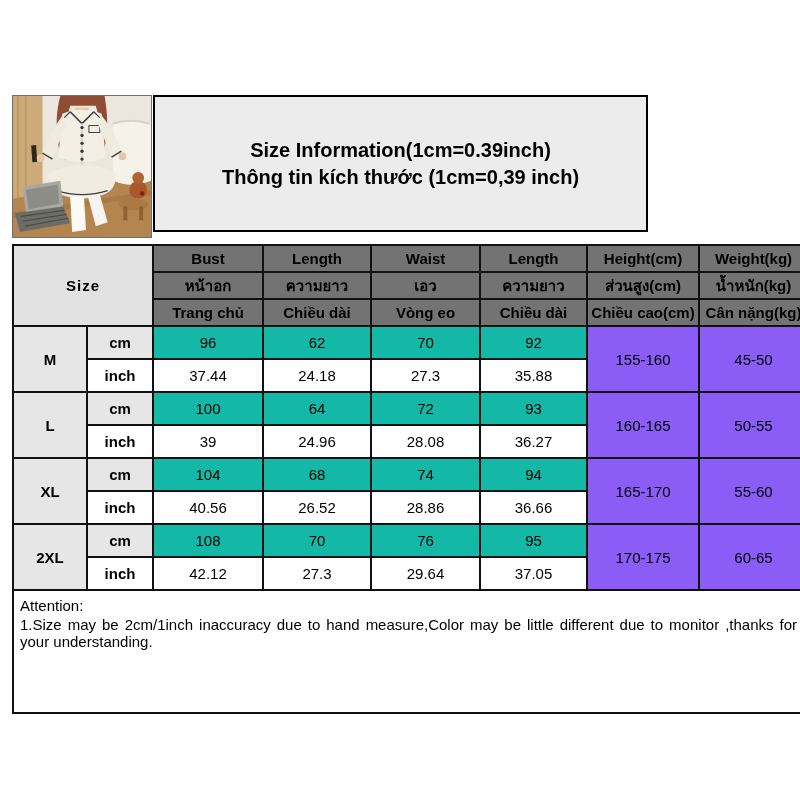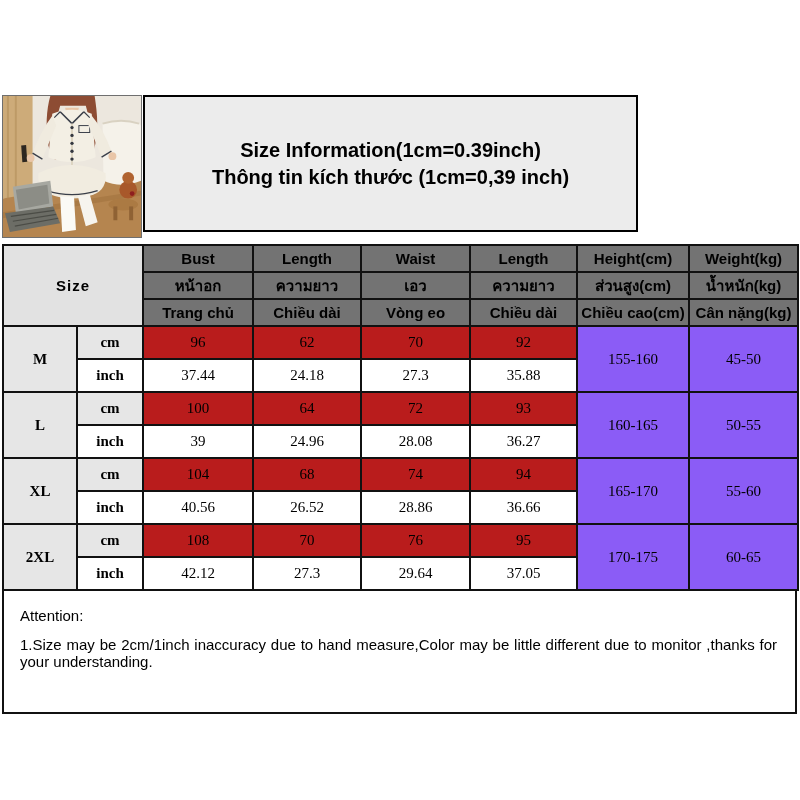--- a/index.html
+++ b/index.html
@@ -6,21 +6,21 @@
     margin: 0;
     padding: 0;
     width: 800px;
     height: 800px;
     background: #ffffff;
     font-family: "Liberation Sans", sans-serif;
     color: #000;
   }
   .canvas {
     position: absolute;
-    left: 2px;
+    left: 12px;
     top: 95px;
     width: 636px;
   }
   
   .header-row {
     display: flex;
     align-items: flex-start;
     height: 143px;
   }
   .photo {
@@ -62,40 +62,40 @@
   table.size-table th, table.size-table td {
     border: 2px solid #111;
     text-align: center;
     vertical-align: middle;
     padding: 0;
     font-size: 15px;
     overflow: hidden;
   }
   thead th { background: #737373; font-weight: bold; height: 25px; }
   th.corner { background: #e2e2e2; font-size: 30px; font-weight: bold; letter-spacing: 1px; }
-  tbody td, tbody th { height: 31px; font-size: 16px; font-family: Liberation Serif, serif; }
+  tbody td, tbody th { height: 31px; font-size: 16px; }
   th.size-label { background: #e6e6e6; font-weight: bold; }
   td.unit-cm { background: #e6e6e6; font-weight: bold; font-size: 15px; }
   td.unit-inch { background: #ffffff; font-weight: bold; font-size: 15px; border-radius: 15px; }
-  td.val-cm { background: #b91c1c; font-weight: normal; }
+  td.val-cm { background: #14b8a6; font-weight: normal; }
   td.val-inch { background: #ffffff; font-weight: normal; }
   td.range { background: #8b5cf6; font-weight: normal; }
   
   .attention {
     box-sizing: border-box;
     margin-top: -2px;
     width: 795px;
     height: 125px;
     border: 2px solid #111;
     background: #ffffff;
     padding: 4px 6px 0 4px;
     font-size: 15px;
     line-height: 17px;
   }
-  .attention p { margin: 12px; }
+  .attention p { margin: 2px; }
   .attention .justify { text-align: justify; }
 </style>
 </head>
 <body>
 
 <div class="canvas">
 
   <div class="header-row">
     <div class="photo">
       <svg viewBox="0 0 140 143" preserveAspectRatio="none">

